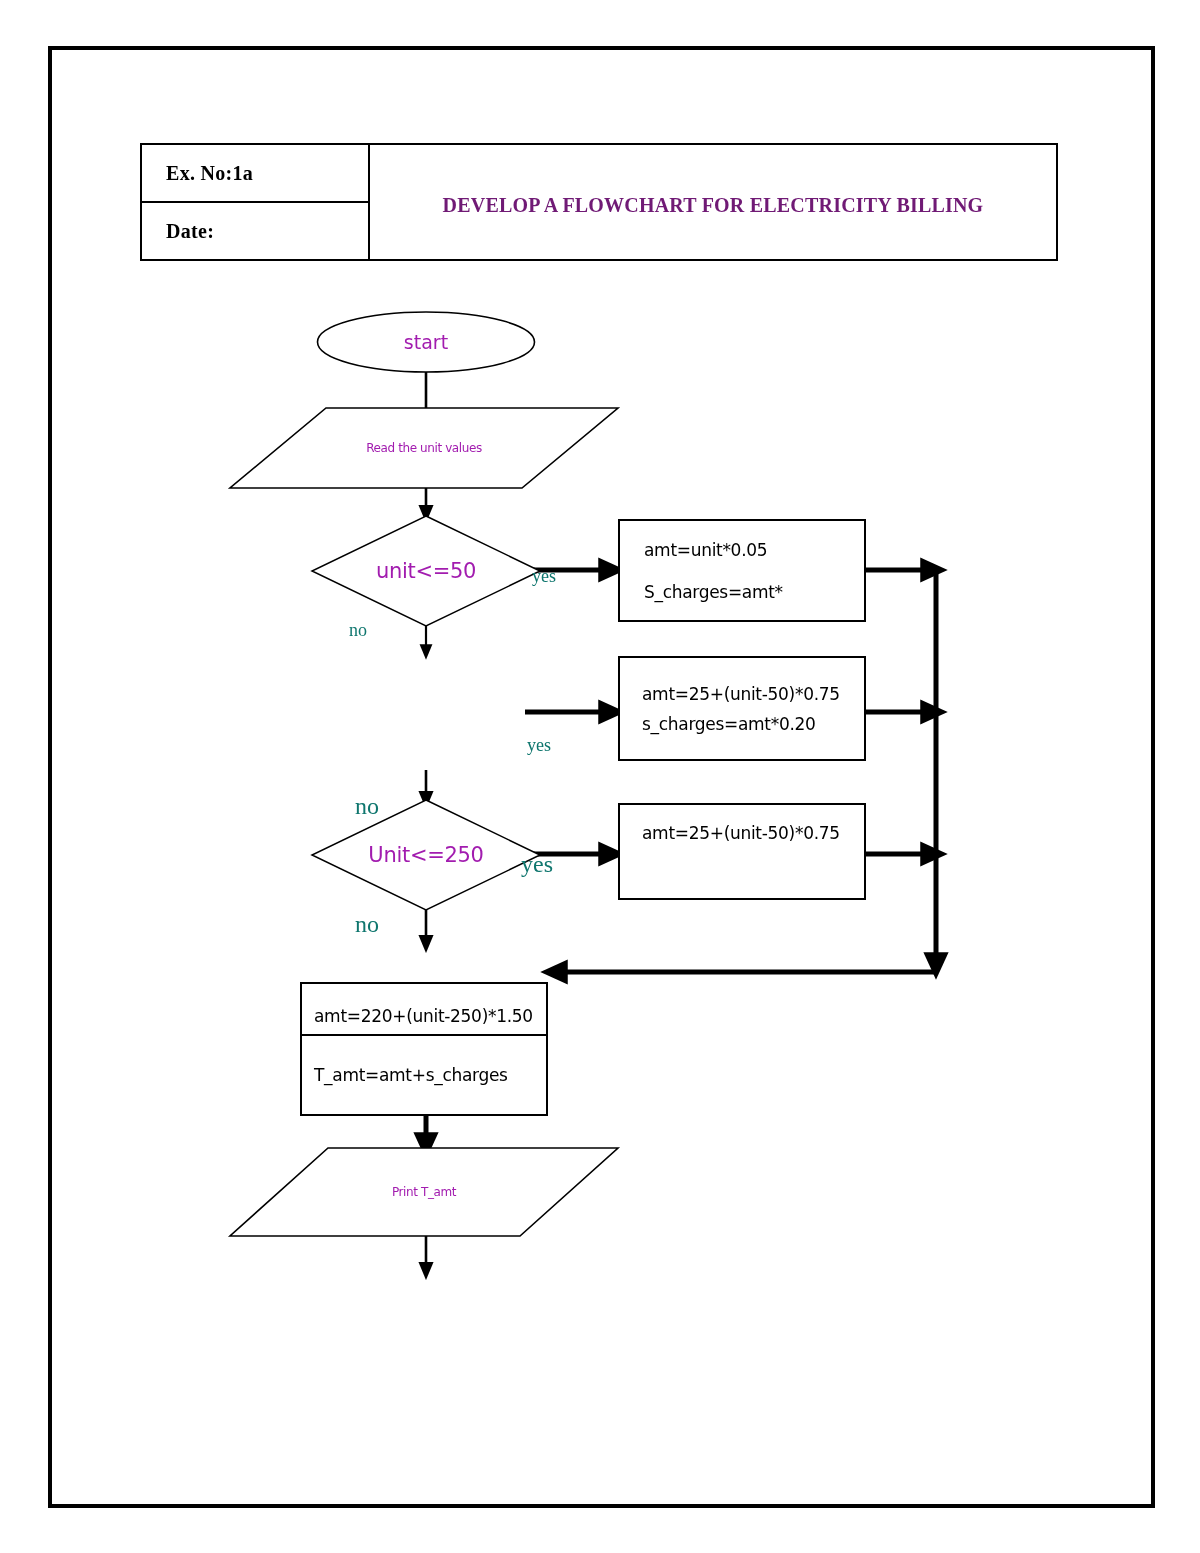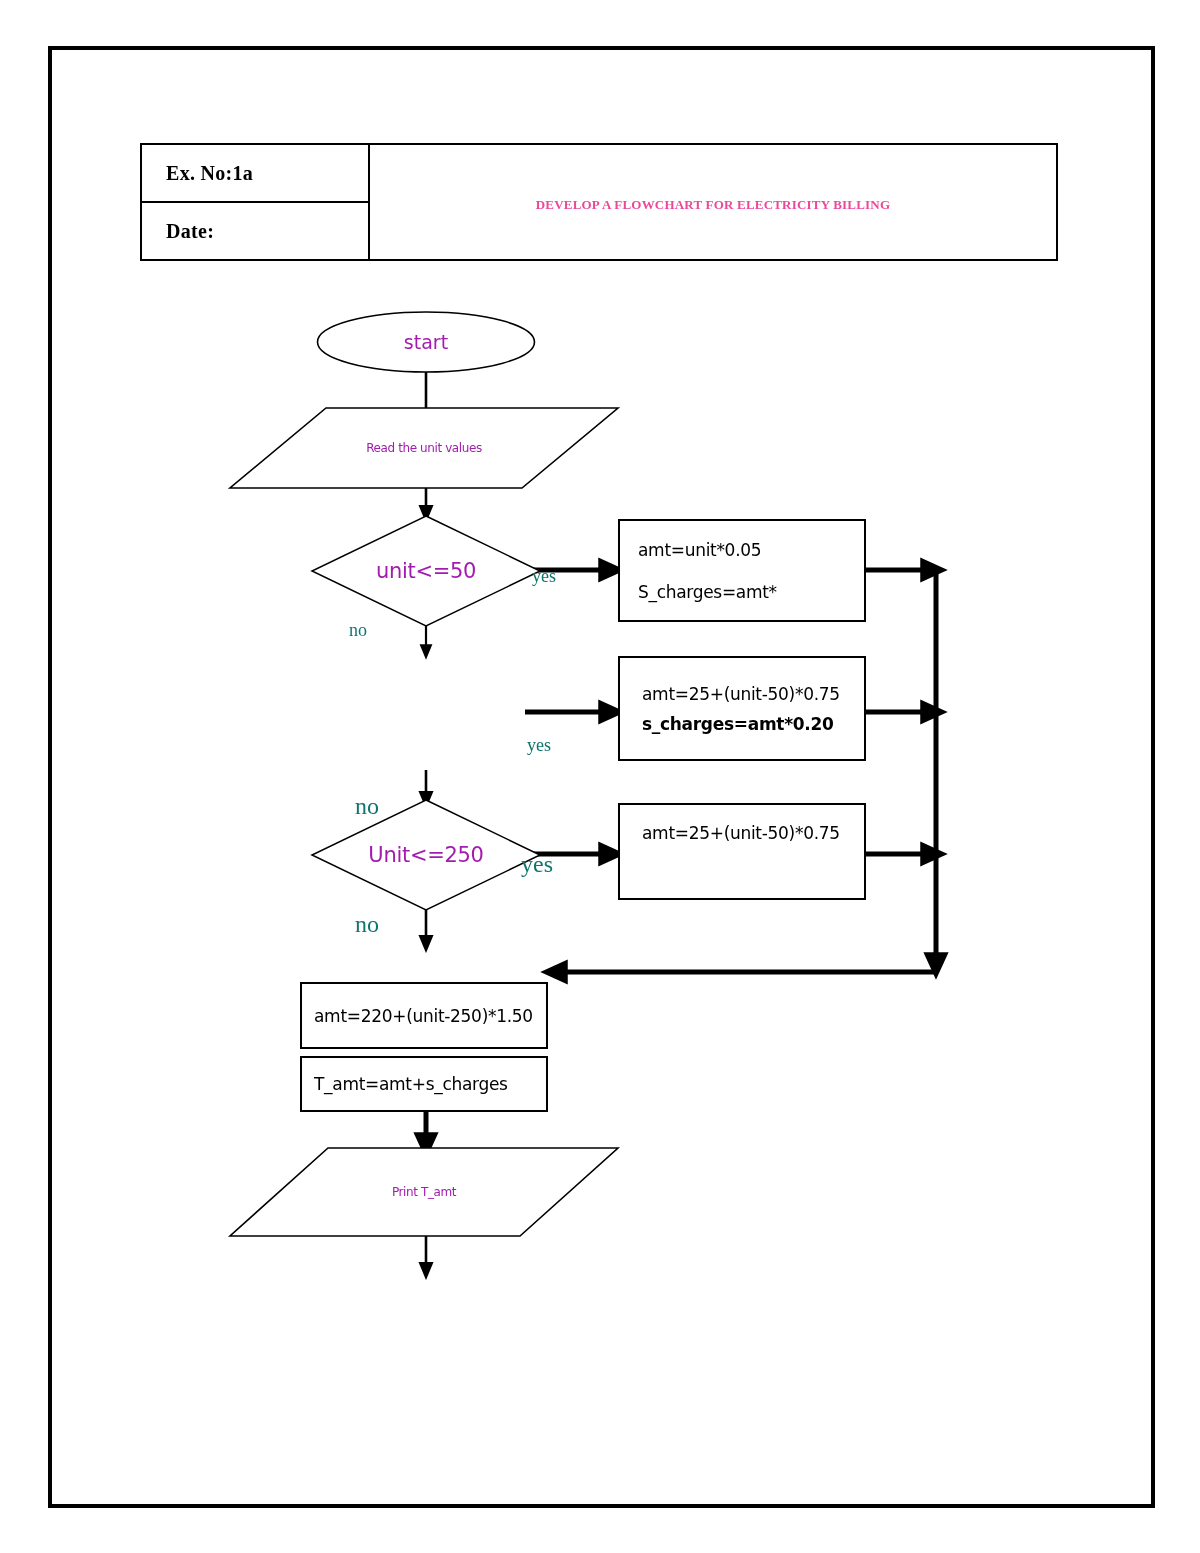--- a/index.html
+++ b/index.html
@@ -58,23 +58,23 @@
     letter-spacing: 0.3px;
   }
   #header-exno { border-bottom: 2.5px solid #000; }
   #header-right {
     flex: 1 1 auto;
     display: flex;
     align-items: center;
     justify-content: center;
     font-family: "Liberation Serif", serif;
     font-weight: bold;
-    font-size: 13px;
+    font-size: 20px;
     letter-spacing: 0.2px;
-    color: #ec4899;
+    color: #701a75;
     text-align: center;
     padding-top: 6px;
   }
 
   
   .node {
     position: absolute;
     box-sizing: border-box;
   }
   .svgshape { position: absolute; left: 0; top: 0; overflow: visible; }
@@ -228,31 +228,31 @@
   </div>
 
   <div class="node decision" style="left:310px; top:514px; width:232px; height:114px;">
     <svg class="svgshape" width="232" height="114" viewBox="0 0 232 114" xmlns="http://www.w3.org/2000/svg">
       <polygon points="116,2 230,57 116,112 2,57" fill="#fff" stroke="#000" stroke-width="1.5"></polygon>
     </svg>
     <div class="node-label">unit&lt;=50</div>
   </div>
 
   <div class="node process" style="left:618px; top:519px; width:248px; height:103px;">
-    <div class="proc-lines" style="padding-left:18px;">
+    <div class="proc-lines" style="padding-left:24px;">
       <div class="proc-line">amt=unit*0.05</div>
       <div class="proc-line" style="margin-top:22px;">S_charges=amt*</div>
     </div>
   </div>
 
 
   <div class="node process" style="left:618px; top:656px; width:248px; height:105px;">
     <div class="proc-lines" style="padding-left:22px;">
       <div class="proc-line">amt=25+(unit-50)*0.75</div>
-      <div class="proc-line" style="margin-top:10px;font-weight:bold;">s_charges=amt*0.20</div>
+      <div class="proc-line" style="margin-top:10px;">s_charges=amt*0.20</div>
     </div>
   </div>
 
   <div class="node decision" style="left:310px; top:798px; width:232px; height:114px;">
     <svg class="svgshape" width="232" height="114" viewBox="0 0 232 114" xmlns="http://www.w3.org/2000/svg">
       <polygon points="116,2 230,57 116,112 2,57" fill="#fff" stroke="#000" stroke-width="1.5"></polygon>
     </svg>
     <div class="node-label">Unit&lt;=250</div>
   </div>
 
@@ -261,21 +261,21 @@
       <div class="proc-line">amt=25+(unit-50)*0.75</div>
     </div>
   </div>
 
   <div class="node process" style="left:300px; top:982px; width:248px; height:67px;">
     <div class="proc-lines" style="padding-left:12px;">
       <div class="proc-line">amt=220+(unit-250)*1.50</div>
     </div>
   </div>
 
-  <div class="node process" style="left:300px; top:1056px; width:248px; height:56px;">
+  <div class="node process" style="left:300px; top:1034px; width:248px; height:82px;">
     <div class="proc-lines" style="padding-left:12px;">
       <div class="proc-line">T_amt=amt+s_charges</div>
     </div>
   </div>
 
   <div class="node io" style="left:228px; top:1146px; width:392px; height:92px;">
     <svg class="svgshape" width="392" height="92" viewBox="0 0 392 92" xmlns="http://www.w3.org/2000/svg">
       <polygon points="100,2 390,2 292,90 2,90" fill="#fff" stroke="#000" stroke-width="1.6"></polygon>
     </svg>
     <div class="node-label">Print T_amt</div>

